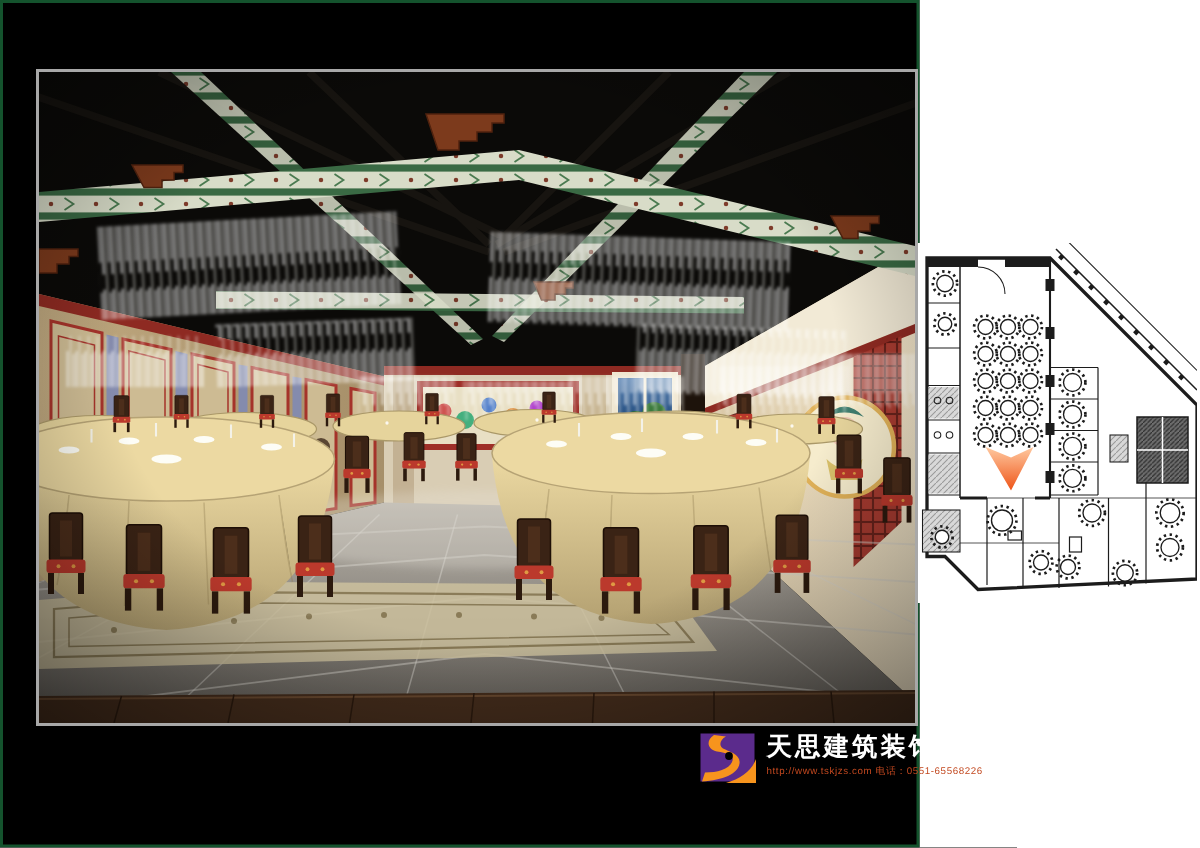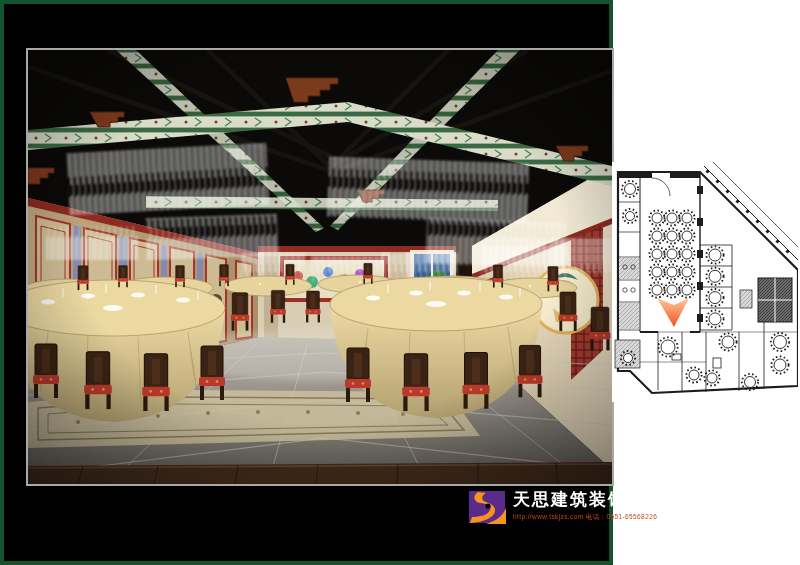--- a/index.html
+++ b/index.html
@@ -4,21 +4,21 @@
 <style>
   html,body{margin:0;padding:0;}
   body{
     width:800px;height:565px;position:relative;overflow:hidden;
     background:#ffffff;
     font-family:"Liberation Sans", sans-serif;
   }
   
   .board{
     position:absolute;left:0;top:0;width:613px;height:565px;
-    background:#000;box-sizing:border-box;border:4px solid #14532d;
+    background:#000;box-sizing:border-box;border:2px solid #14532d;
   }
   
   .photo-frame{
     position:absolute;left:22px;top:44px;width:588px;height:438px;
     box-sizing:border-box;border:2px solid #a8a8a8;background:#0b0a08;
   }
   .photo-frame svg{display:block;}
   
   .floorplan{
     position:absolute;left:612px;top:162px;width:186px;height:240px;

